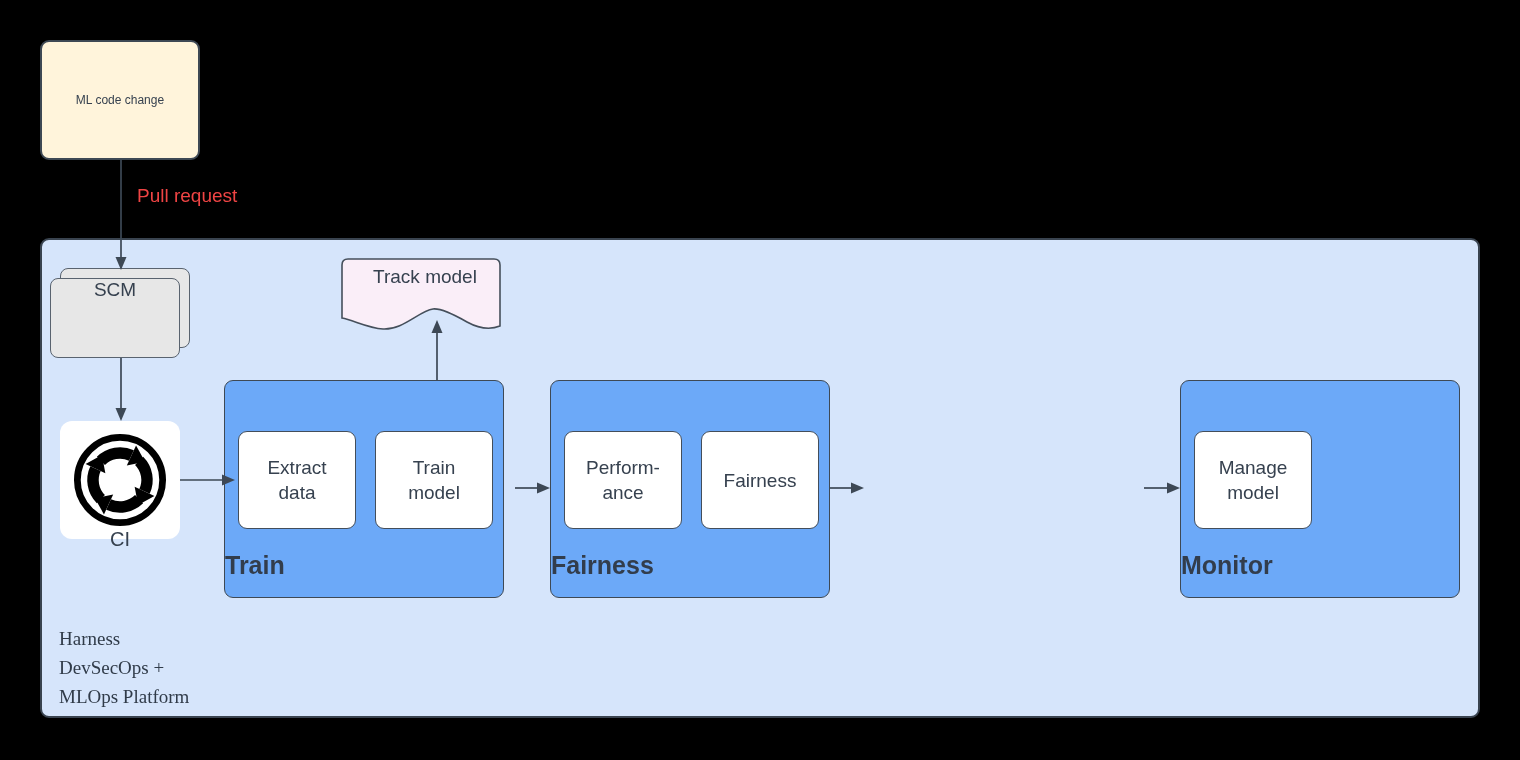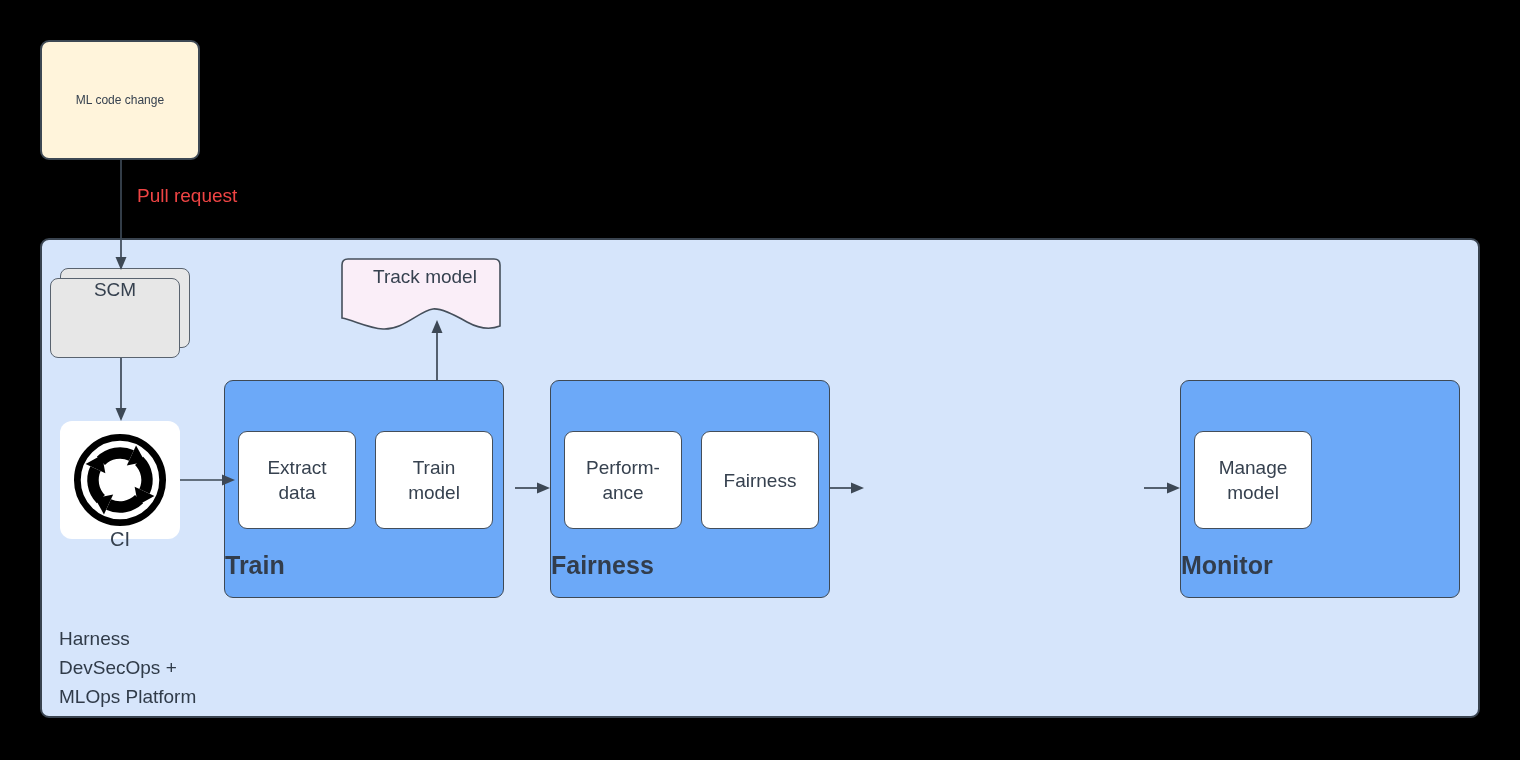--- a/index.html
+++ b/index.html
@@ -11,21 +11,21 @@
   .source-box{left:40px;top:40px;width:160px;height:120px;background:#FFF4DB;
     border:2px solid #3E4854;border-radius:9px;display:flex;align-items:center;
     justify-content:center;text-align:center;font-size:12px;line-height:27px;
     color:#36414F;padding:0 14px;}
 
   .edge-label{left:137px;top:185px;font-size:19px;color:#ef4444;}
 
   
   .platform{left:40px;top:238px;width:1440px;height:480px;background:#D6E5FB;
     border:2px solid #39434F;border-radius:9px;}
-  .platform-label{left:17px;top:384px;font-size:19px;line-height:29px;color:#303B49;}
+  .platform-label{left:17px;top:384px;font-size:19px;line-height:29px;color:#303B49;font-family:Liberation Serif, serif;}
 
   
   .scm-card{width:130px;height:80px;background:#E7E7E7;border:1.6px solid #59636F;
     border-radius:8px;}
   .scm-back{left:60px;top:268px;}
   .scm-front{left:50px;top:278px;display:flex;align-items:flex-start;justify-content:center;
     font-size:19px;color:#36414F;}
 
   
   .ci-badge{left:60px;top:421px;width:120px;height:118px;background:#FFFFFF;

